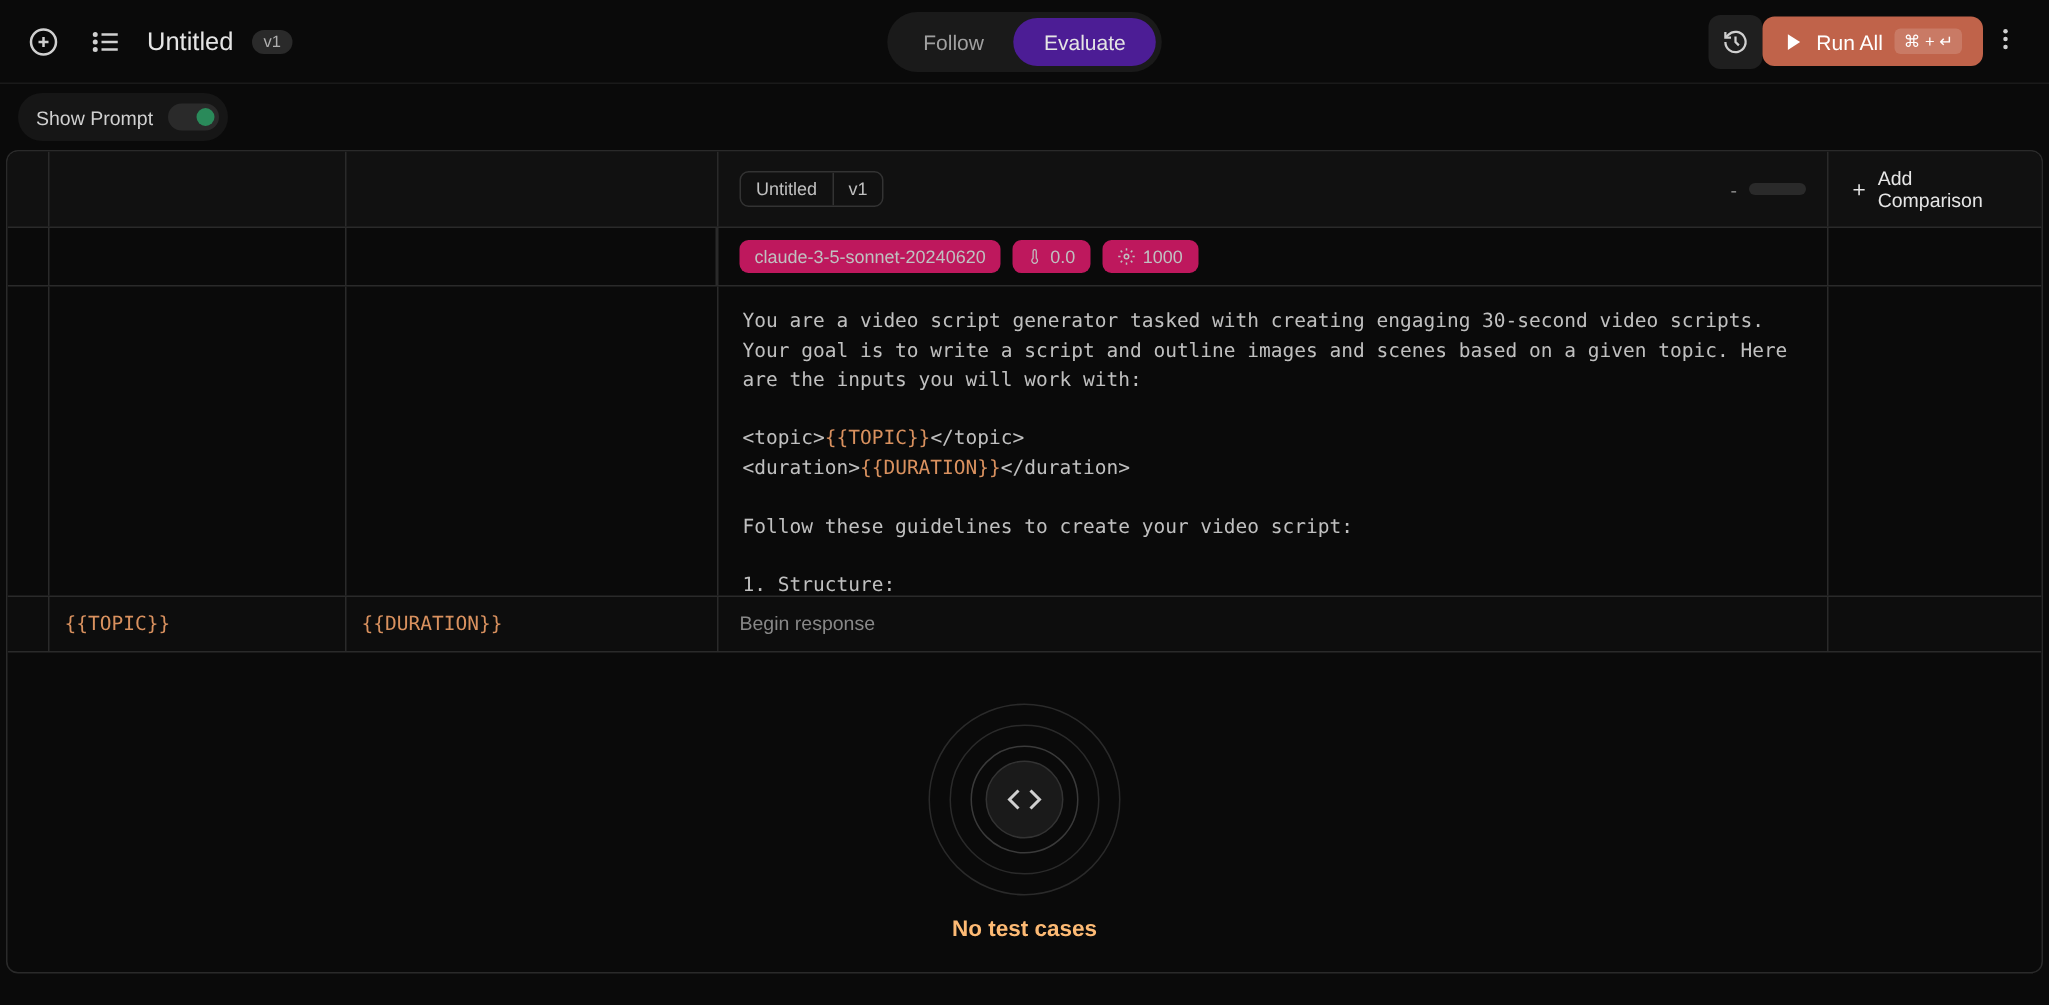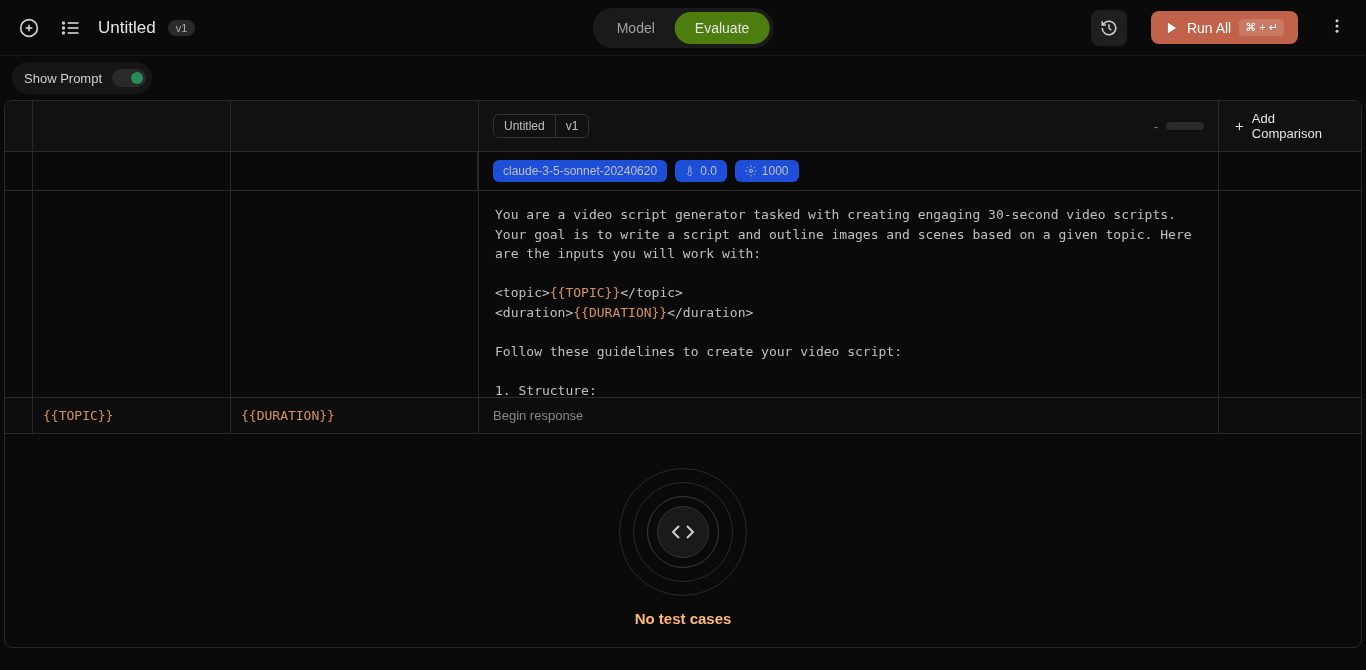--- a/index.html
+++ b/index.html
@@ -63,27 +63,27 @@
       padding: 4px;
     }
     .center-tab {
       padding: 8px 20px;
       border-radius: 16px;
       cursor: pointer;
       color: #a0a0a0;
       font-size: 14px;
     }
     .center-tab.active {
-      background: #4d7c0f;
+      background: #4c1d95;
       color: #e5e5e5;
     }
     .top-right {
       display: flex;
       align-items: center;
-      gap: 24px;
+      gap: 0;
       margin-left: 20px;
     }
     .history-btn {
       width: 36px;
       height: 36px;
       background: #1f1f1f;
       border-radius: 8px;
       display: flex;
       align-items: center;
       justify-content: center;
@@ -239,21 +239,21 @@
       border-right: 1px solid #2a2a2a;
     }
     .config-main {
       flex: 1;
       padding: 8px 14px;
       display: flex;
       gap: 8px;
       border-right: 1px solid #2a2a2a;
     }
     .config-chip {
-      background: #1d4ed8;
+      background: #be185d;
       padding: 4px 10px;
       border-radius: 6px;
       font-size: 12px;
       color: #c0c0c0;
       display: flex;
       align-items: center;
       gap: 5px;
     }
     .prompt-row {
       display: flex;
@@ -365,21 +365,21 @@
           <line x1="8" y1="18" x2="21" y2="18"></line>
           <circle cx="3" cy="6" r="1" fill="currentColor"></circle>
           <circle cx="3" cy="12" r="1" fill="currentColor"></circle>
           <circle cx="3" cy="18" r="1" fill="currentColor"></circle>
         </svg>
     </div>
     <span class="title">Untitled</span>
     <span class="version-badge">v1</span>
   </div>
   <div class="top-center">
-    <div class="center-tab">Model</div>
+    <div class="center-tab">Follow</div>
     <div class="center-tab active">Evaluate</div>
   </div>
   <div class="top-right">
     <div class="history-btn">
       <svg width="18" height="18" viewBox="0 0 24 24" fill="none" stroke="currentColor" stroke-width="2">
           <path d="M3 12a9 9 0 1 0 2.6-6.3L3 8"></path>
           <polyline points="3 3 3 8 8 8"></polyline>
           <polyline points="12 7 12 12 15 15"></polyline>
         </svg>
     </div>

